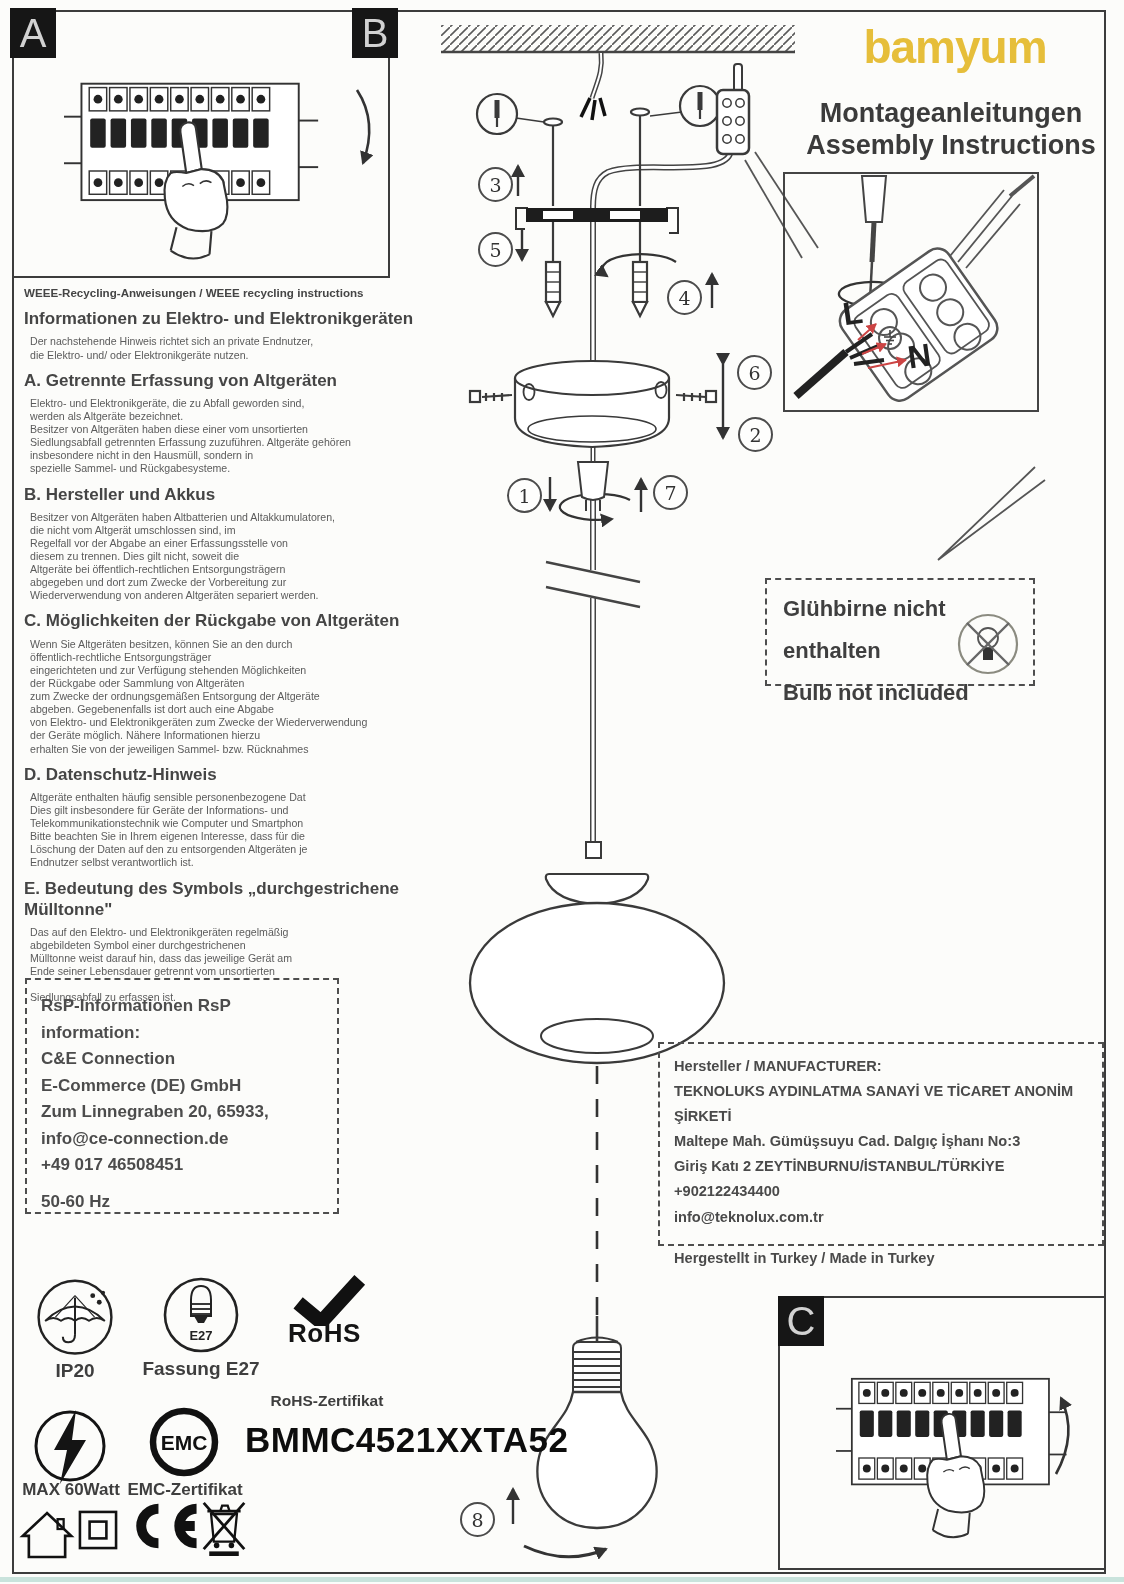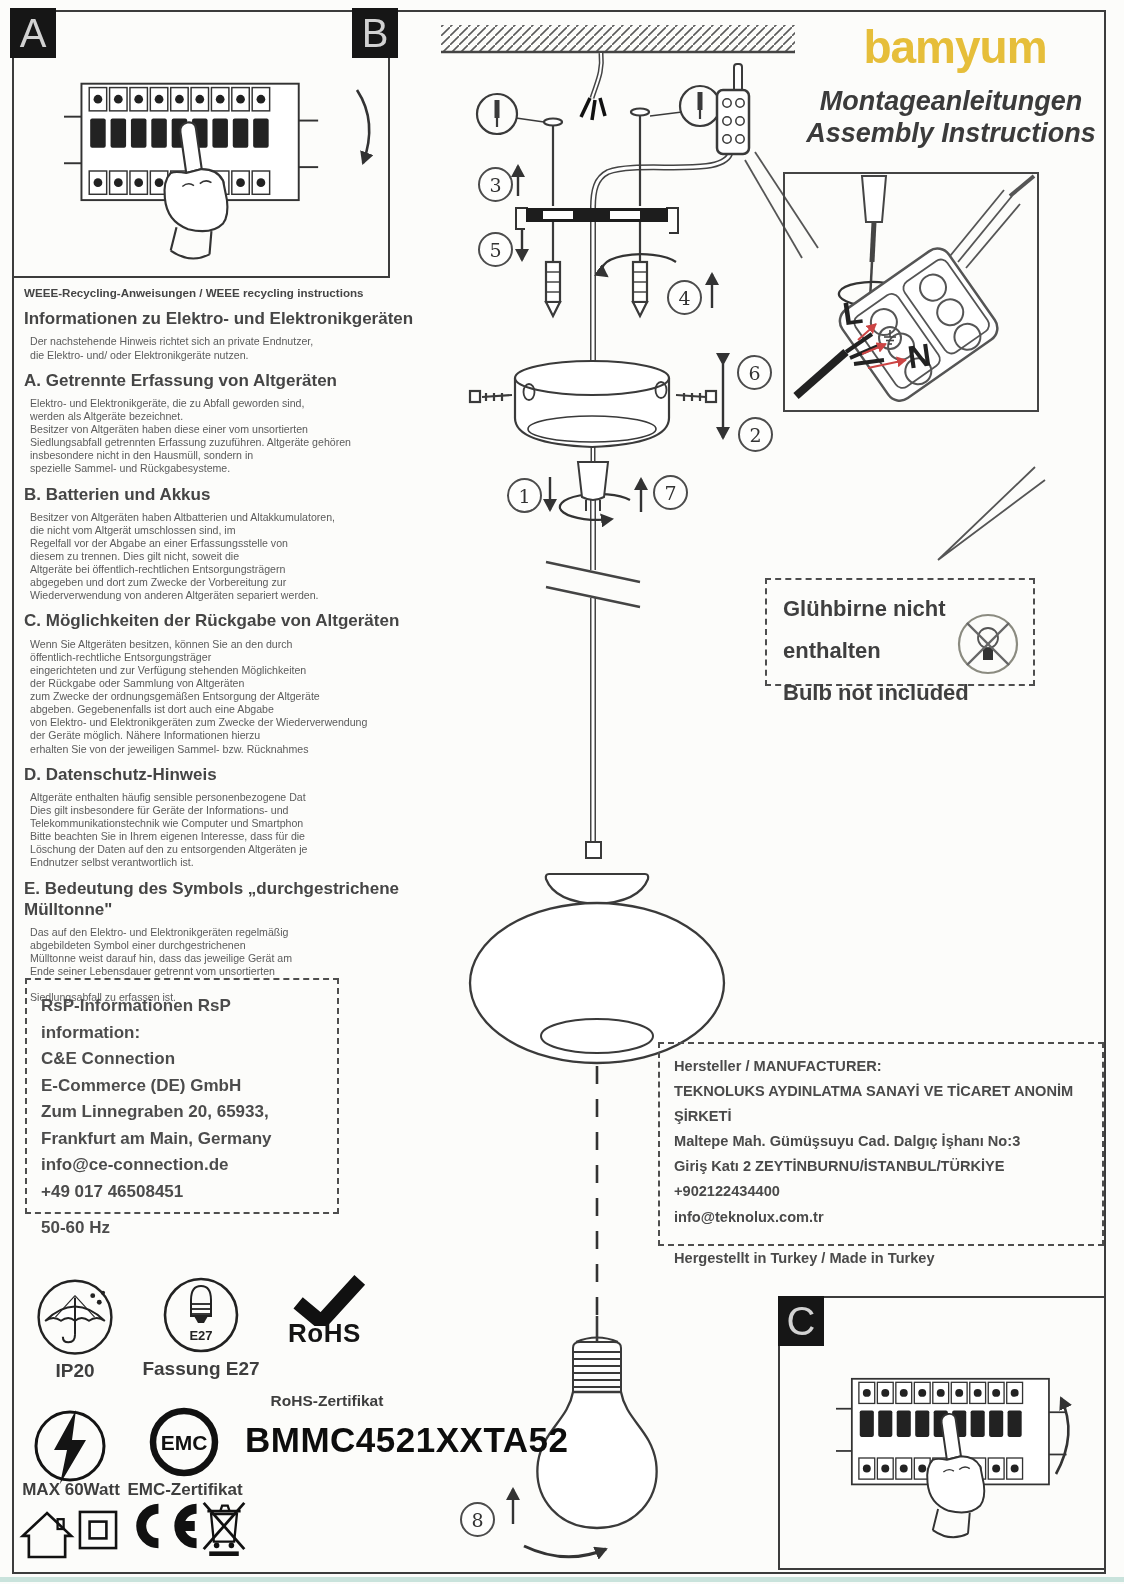--- a/index.html
+++ b/index.html
@@ -318,38 +318,38 @@
   <div class="abs" style="left:0;top:1577px;width:1124px;height:5px;background:#c9e3dc;z-index:1;"></div>
   <div class="abs frame" style="left:12px;top:10px;width:374px;height:264px;z-index:1;"></div>
   <div class="abs frame" style="left:778px;top:1296px;width:324px;height:270px;z-index:1;"></div>
   <div class="abs" style="left:783px;top:172px;width:252px;height:236px;border:2.5px solid #444;z-index:1;"></div>
 
   <div class="abs seclabel" style="left:10px;top:8px;">A</div>
   <div class="abs seclabel" style="left:352px;top:8px;">B</div>
   <div class="abs seclabel" style="left:778px;top:1296px;">C</div>
 
   <div class="abs brand lvl" style="left:840px;top:20px;width:230px;color:#E6BE3A;">bamyum</div>
-  <div class="abs title lvl" style="left:790px;top:86px;width:322px;font-style:italic;">
+  <div class="abs title lvl" style="left:790px;top:98px;width:322px;">
     <div>Montageanleitungen</div>
     <div>Assembly Instructions</div>
   </div>
 
   <div class="abs weee lvl" style="left:24px;top:286px;">
     <h1>WEEE-Recycling-Anweisungen / WEEE recycling instructions</h1>
     <h2>Informationen zu Elektro- und Elektronikgeräten</h2>
     <p>Der nachstehende Hinweis richtet sich an private Endnutzer,
  die Elektro- und/ oder Elektronikgeräte nutzen.</p>
     <h2>A. Getrennte Erfassung von Altgeräten</h2>
     <p>Elektro- und Elektronikgeräte, die zu Abfall geworden sind,
  werden als Altgeräte bezeichnet.
 Besitzer von Altgeräten haben diese einer vom unsortierten
 Siedlungsabfall getrennten Erfassung zuzuführen. Altgeräte gehören
 insbesondere nicht in den Hausmüll, sondern in
 spezielle Sammel- und Rückgabesysteme.</p>
-    <h2>B. Batterien und Akkus</h2>
+    <h2>B. Hersteller und Akkus</h2>
     <p>Besitzer von Altgeräten haben Altbatterien und Altakkumulatoren,
  die nicht vom Altgerät umschlossen sind, im
 Regelfall vor der Abgabe an einer Erfassungsstelle von
 diesem zu trennen. Dies gilt nicht, soweit die
 Altgeräte bei öffentlich-rechtlichen Entsorgungsträgern
 abgegeben und dort zum Zwecke der Vorbereitung zur
 Wiederverwendung von anderen Altgeräten separiert werden.</p>
     <h2>C. Möglichkeiten der Rückgabe von Altgeräten</h2>
     <p>Wenn Sie Altgeräten besitzen, können Sie an den durch
 öffentlich-rechtliche Entsorgungsträger
@@ -392,21 +392,20 @@
       <div>Glühbirne nicht enthalten</div>
       <div>Bulb not included</div>
     </div>
   </div>
 
   <div class="abs dashed rsp lvl" style="left:25px;top:978px;width:282px;height:206px;padding:13px 14px;">
     <div>RsP-Informationen RsP information:</div>
     <div>C&amp;E Connection</div>
     <div>E-Commerce (DE) GmbH</div>
     <div>Zum Linnegraben 20, 65933,</div>
-    <div>Frankfurt am Main, Germany</div>
     <div>info@ce-connection.de</div>
     <div>+49 017 46508451</div>
     <div class="gap">50-60 Hz</div>
   </div>
 
   <div class="abs dashed man lvl" style="left:658px;top:1042px;width:414px;height:180px;padding:10px 14px;">
     <div>Hersteller / MANUFACTURER:</div>
     <div>TEKNOLUKS AYDINLATMA SANAYİ VE TİCARET ANONİM ŞİRKETİ</div>
     <div>Maltepe Mah. Gümüşsuyu Cad. Dalgıç İşhanı No:3</div>
     <div>Giriş Katı 2 ZEYTİNBURNU/İSTANBUL/TÜRKİYE</div>

